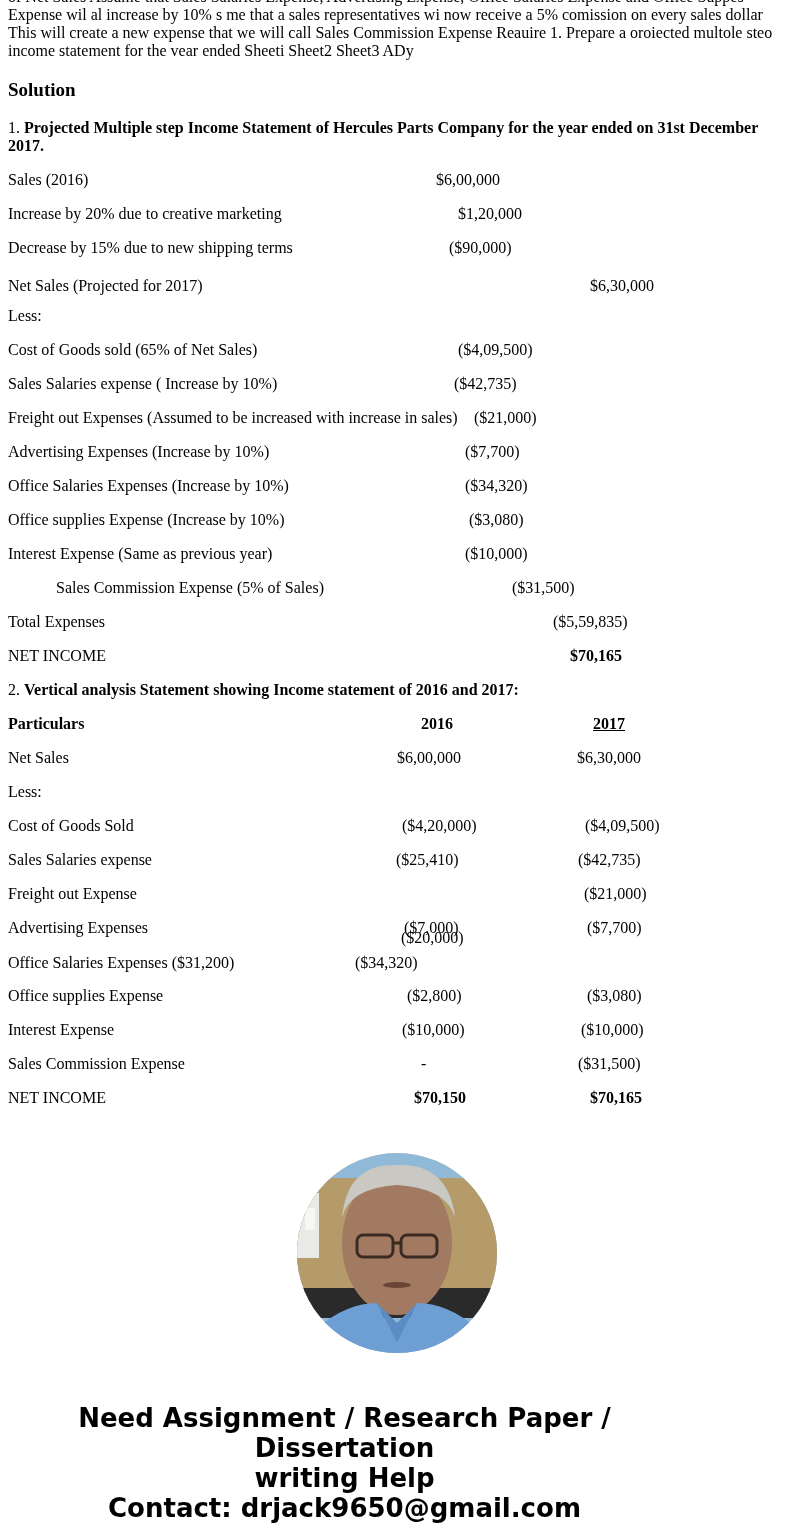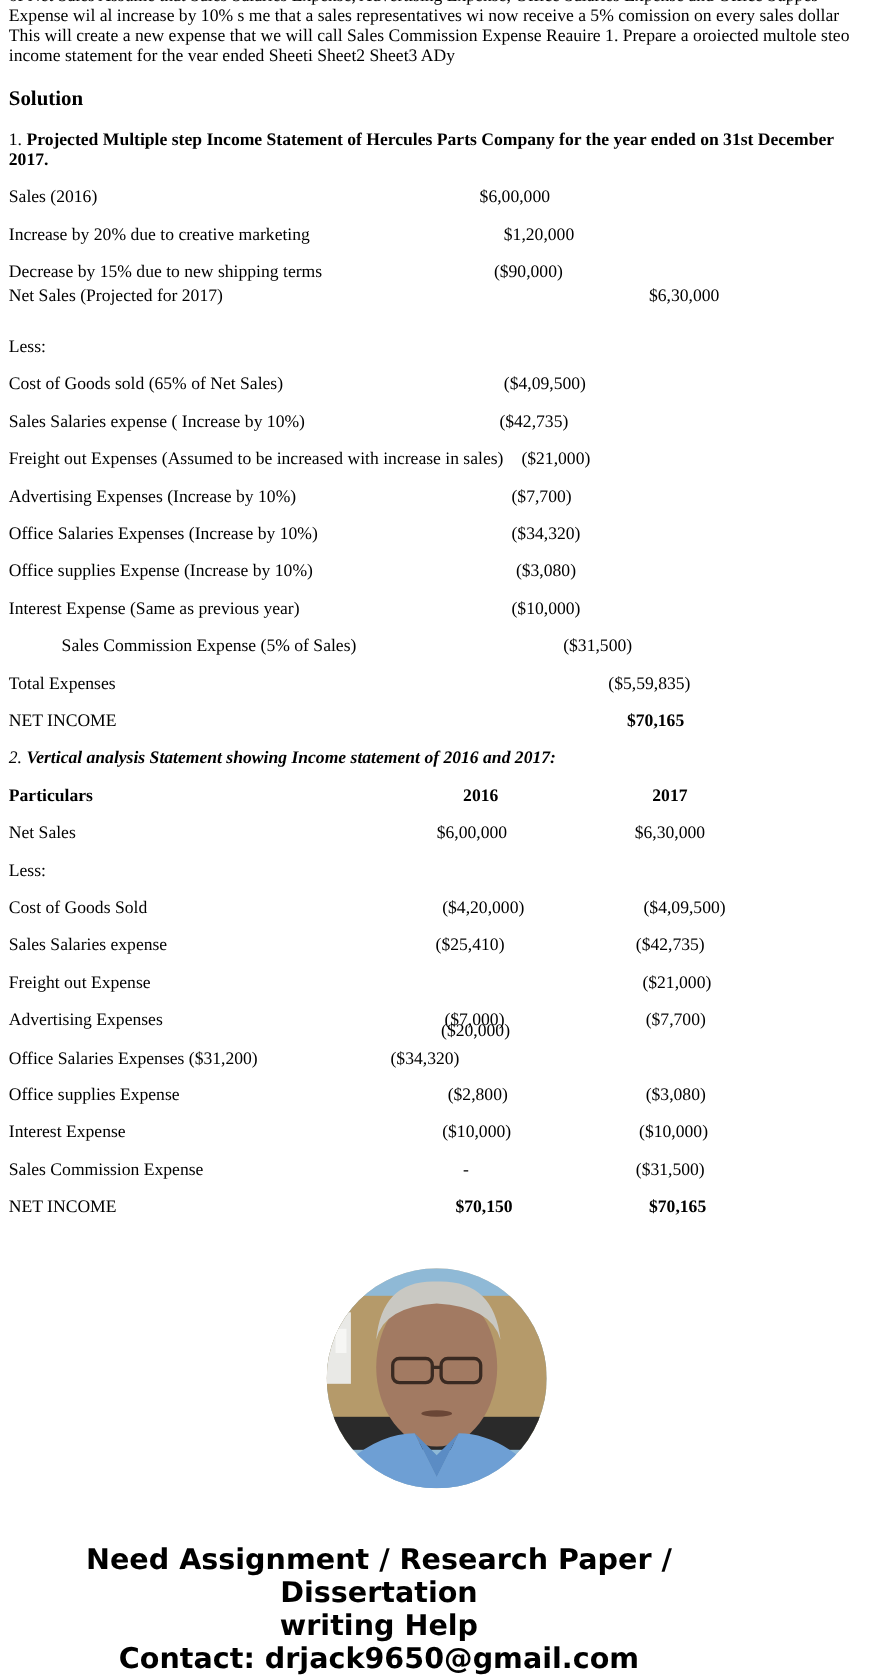--- a/index.html
+++ b/index.html
@@ -84,21 +84,21 @@
   <span style="left:436px;">$6,00,000</span>
 </div>
 <div class="row" style="top:204px;">
   <span class="label">Increase by 20% due to creative marketing</span>
   <span style="left:458px;">$1,20,000</span>
 </div>
 <div class="row" style="top:238px;">
   <span class="label">Decrease by 15% due to new shipping terms</span>
   <span style="left:449px;">($90,000)</span>
 </div>
-<div class="row" style="top:260px;">
+<div class="row" style="top:276px;">
   <span class="label">Net Sales (Projected for 2017)</span>
   <span style="left:590px;">$6,30,000</span>
 </div>
 <div class="row" style="top:306px;">
   <span class="label">Less:</span>
 </div>
 <div class="row" style="top:340px;">
   <span class="label">Cost of Goods sold (65% of Net Sales)</span>
   <span style="left:458px;">($4,09,500)</span>
 </div>
@@ -132,29 +132,29 @@
 </div>
 <div class="row" style="top:612px;">
   <span class="label">Total Expenses</span>
   <span style="left:553px;">($5,59,835)</span>
 </div>
 <div class="row" style="top:646px;">
   <span class="label">NET INCOME</span>
   <span class="bold" style="left:570px;">$70,165</span>
 </div>
 
-<div class="section-title" style="top:681px;font-style:italic;">
+<div class="section-title" style="top:681px;">
   <span>2.</span>
   <b>Vertical analysis Statement showing Income statement of 2016 and 2017:</b>
 </div>
 
 <div class="row bold" style="top:714px;">
   <span class="label">Particulars</span>
   <span style="left:421px;">2016</span>
-  <span style="left:593px;">2017</span>
+  <span style="left:593px;text-decoration:underline;">2017</span>
 </div>
 
 <div class="row" style="top:748px;">
   <span class="label">Net Sales</span>
   <span style="left:397px;">$6,00,000</span>
   <span style="left:577px;">$6,30,000</span>
 </div>
 <div class="row" style="top:782px;">
   <span class="label">Less:</span>
 </div>

